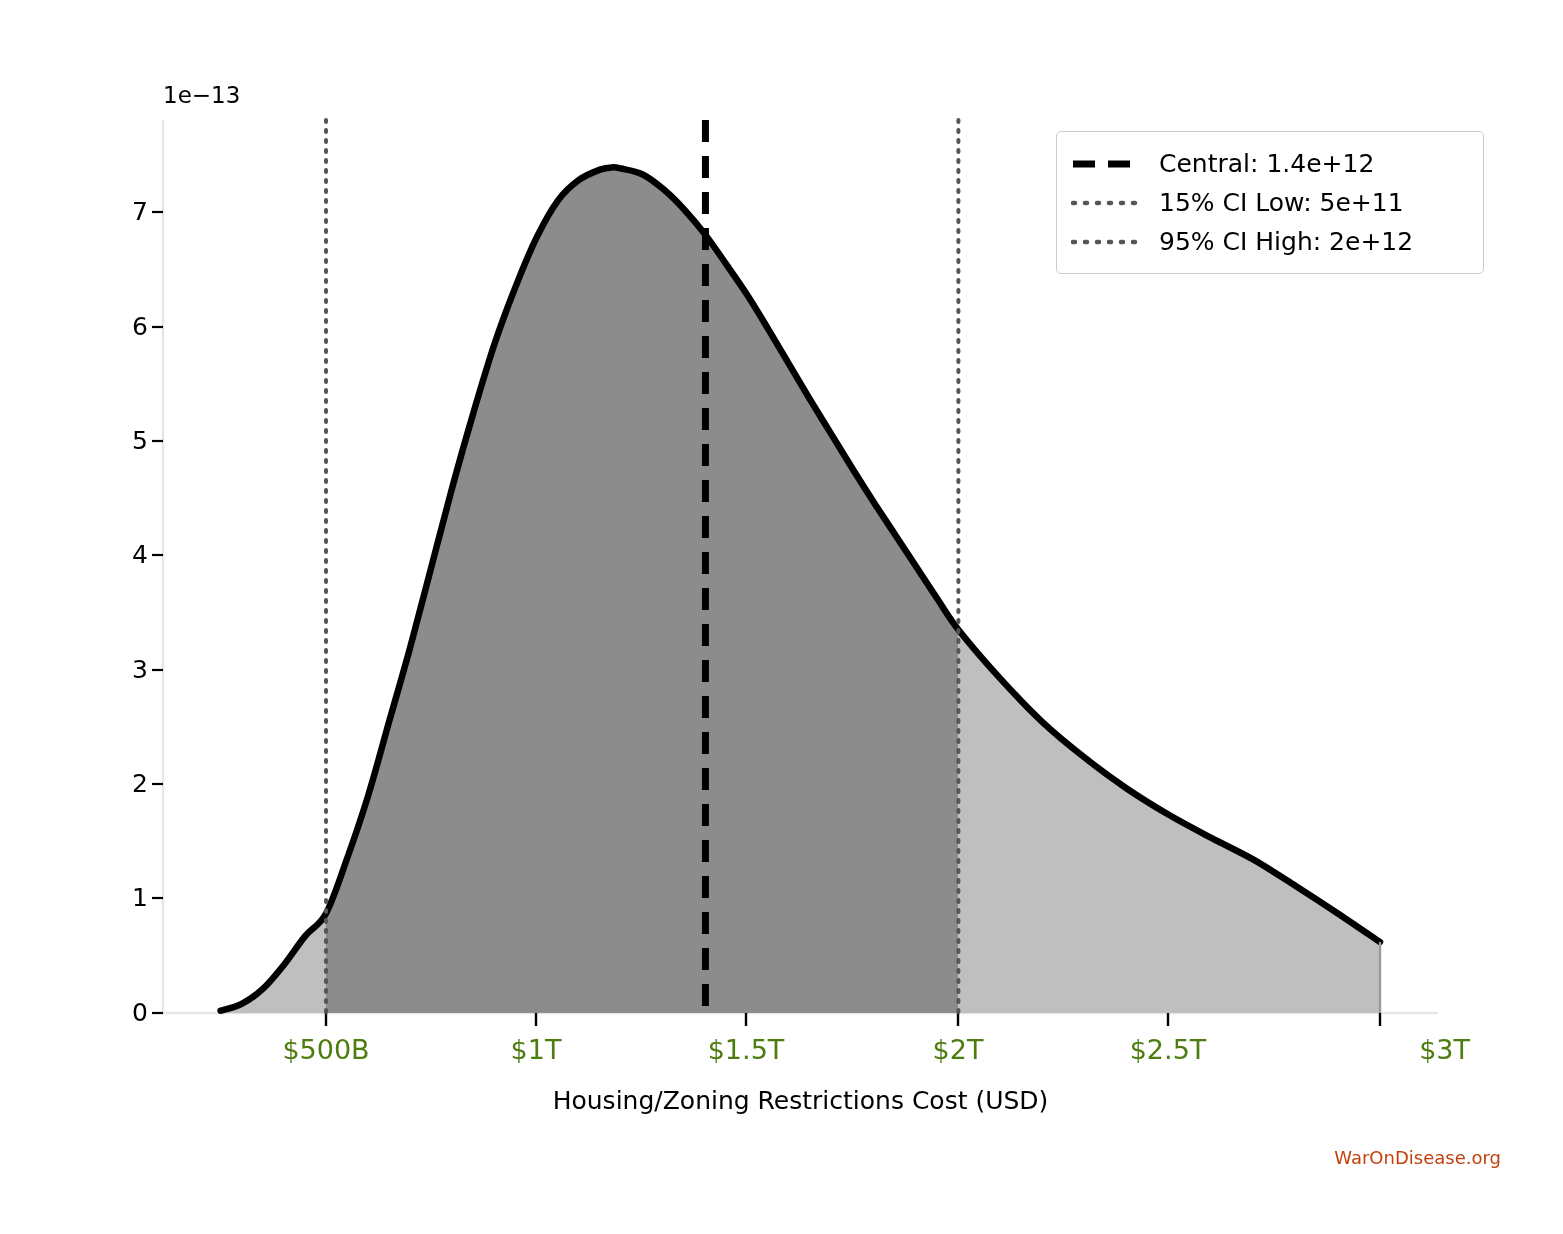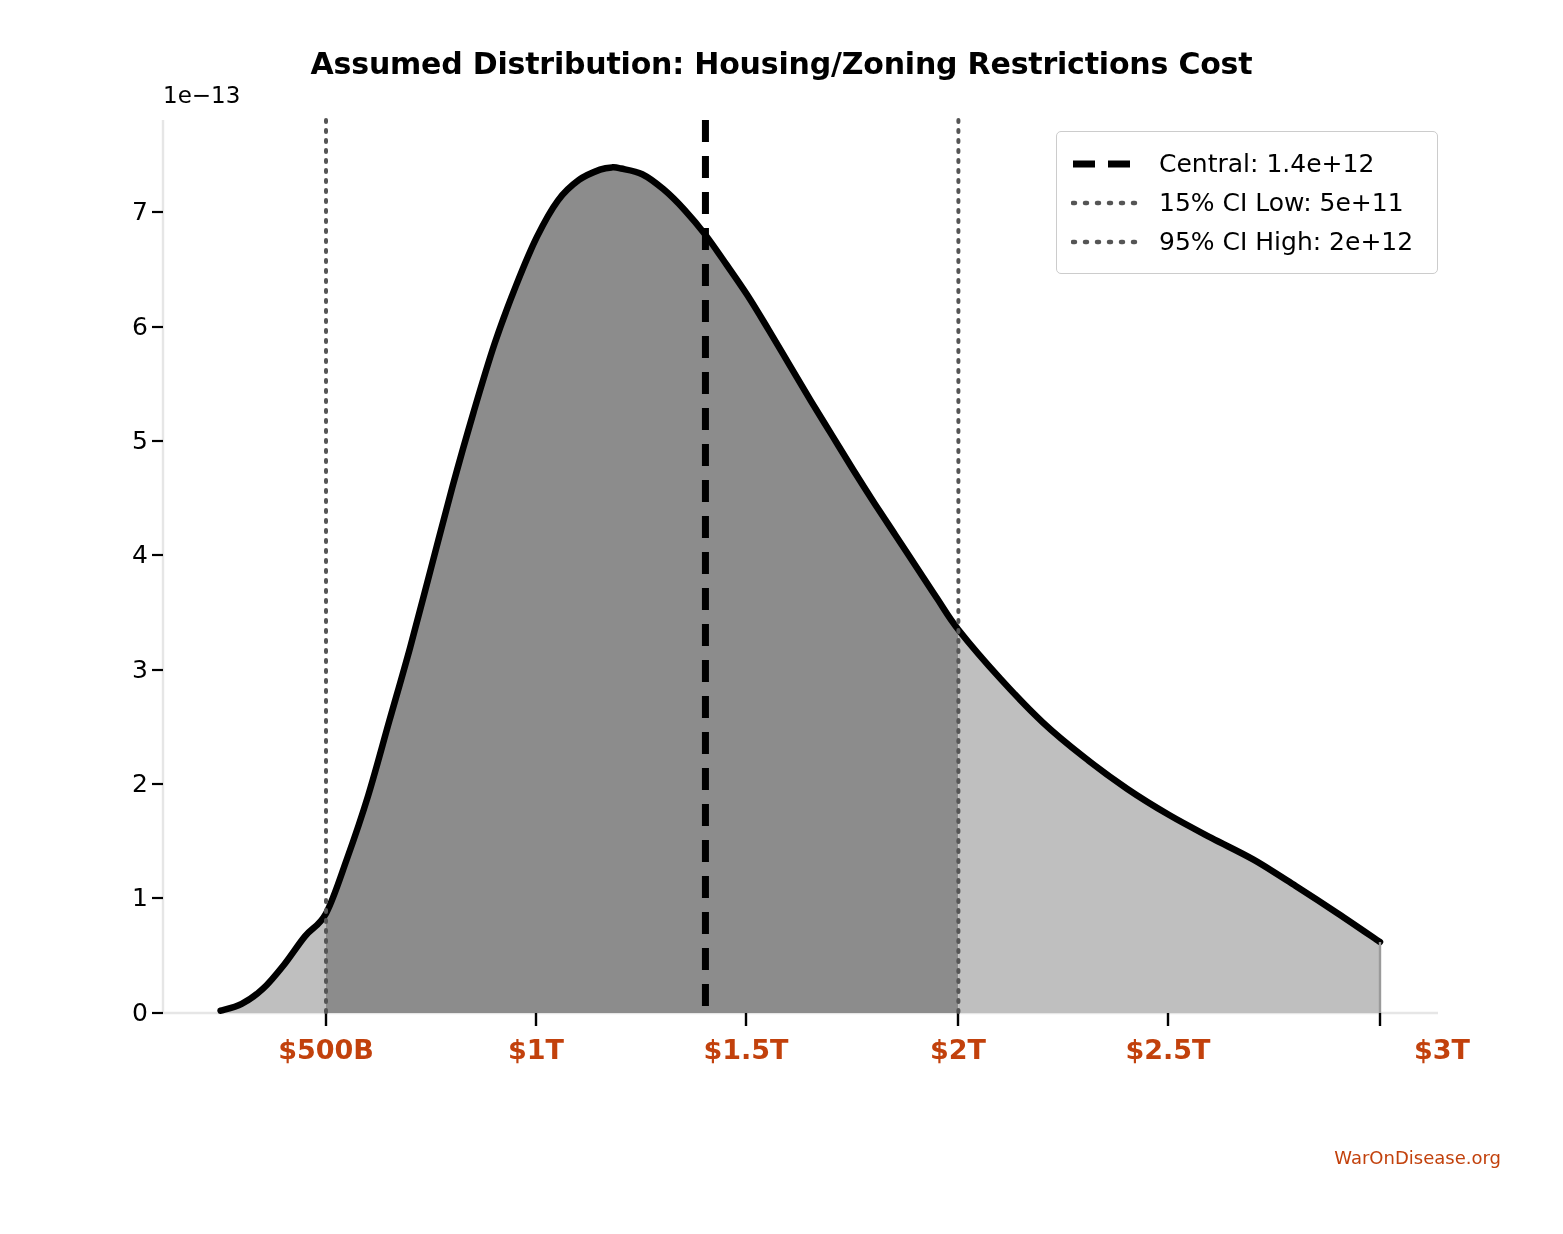--- a/index.html
+++ b/index.html
@@ -20,47 +20,45 @@
   .xlabel{
     position:absolute;left:163px;top:1086px;width:1275px;text-align:center;
     font-size:25px;color:#000;
     font-family:"DejaVu Sans","Liberation Sans",sans-serif;
   }
   .ytick-label{
     position:absolute;text-align:right;width:60px;font-size:25px;color:#000;
     font-family:"DejaVu Sans","Liberation Sans",sans-serif;
   }
   .xtick-label{
-    position:absolute;text-align:center;width:180px;font-size:27px;color:#c2410c;
+    position:absolute;text-align:center;width:180px;font-size:27px;color:#4d7c0f;
     font-family:"DejaVu Sans","Liberation Sans",sans-serif;
-    font-weight:bold;
   }
 
   .legend-box{
-    position:absolute;left:1056px;top:131px;width:382px;
+    position:absolute;left:1056px;top:131px;width:428px;
     border:1.4px solid #cccccc;border-radius:5px;background:#ffffff;
     padding:12px 14px 12px 14px;box-sizing:border-box;
   }
   .legend-row{display:flex;align-items:center;height:39px;}
   .legend-key{width:72px;height:20px;flex:0 0 72px;margin-right:16px;position:relative;}
   .legend-key svg{position:absolute;left:0;top:0;}
   .legend-text{font-size:25px;color:#000;white-space:nowrap;
     font-family:"DejaVu Sans","Liberation Sans",sans-serif;}
 
   .watermark{
     position:absolute;right:62px;top:1147px;font-size:18px;color:#c2410c;
     font-family:"DejaVu Sans","Liberation Sans",sans-serif;
   }
 </style>
 </head>
 <body>
 
 <div id="root">
 
-  <div class="chart-title">Assumed Distribution: Housing/Zoning Restrictions Cost</div>
   <div class="offset-text">1e−13</div>
 
   <svg class="plot-svg" width="1563" height="1234">
     <defs>
       <clipPath id="clipLow">
         <rect x="163" y="110" width="163.00" height="910"></rect>
       </clipPath>
       <clipPath id="clipMid">
         <rect x="326.00" y="110" width="632.40" height="910"></rect>
       </clipPath>
@@ -114,20 +112,21 @@
   <div class="ytick-label" style="left:88px;top:312px;">6</div>
   <div class="ytick-label" style="left:88px;top:197px;">7</div>
 
   <div class="xtick-label" style="left:236px;top:1034px;">$500B</div>
   <div class="xtick-label" style="left:446px;top:1034px;">$1T</div>
   <div class="xtick-label" style="left:656px;top:1034px;">$1.5T</div>
   <div class="xtick-label" style="left:868px;top:1034px;">$2T</div>
   <div class="xtick-label" style="left:1078px;top:1034px;">$2.5T</div>
   <div class="xtick-label" style="left:1290px;top:1034px;text-align:right;">$3T</div>
 
+  <div class="xlabel">Housing/Zoning Restrictions Cost (USD)</div>
 
   <div class="legend-box">
     <div class="legend-row">
       <span class="legend-key">
         <svg width="72" height="20">
             <line x1="2" y1="10" x2="70" y2="10" stroke="#000" stroke-width="7" stroke-dasharray="22,13"></line>
           </svg>
       </span>
       <span class="legend-text">Central: 1.4e+12</span>
     </div>

